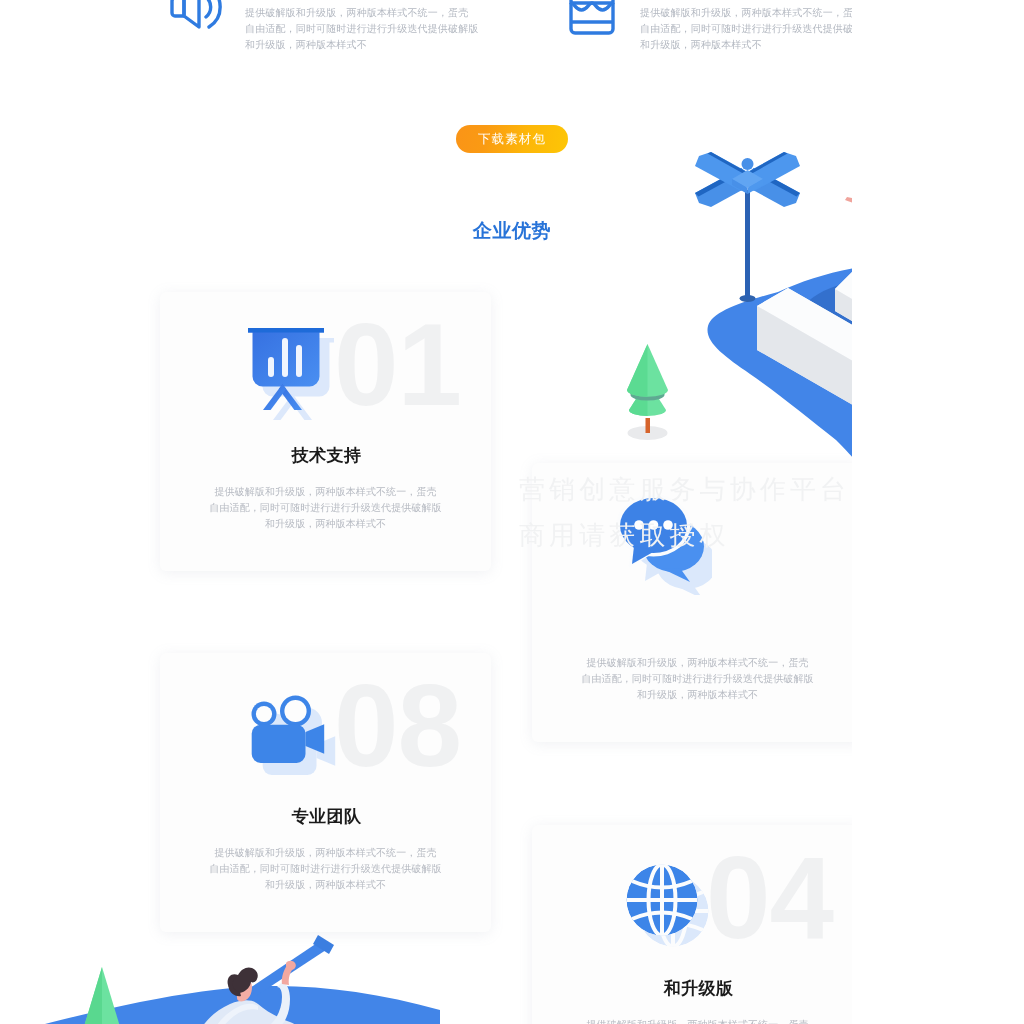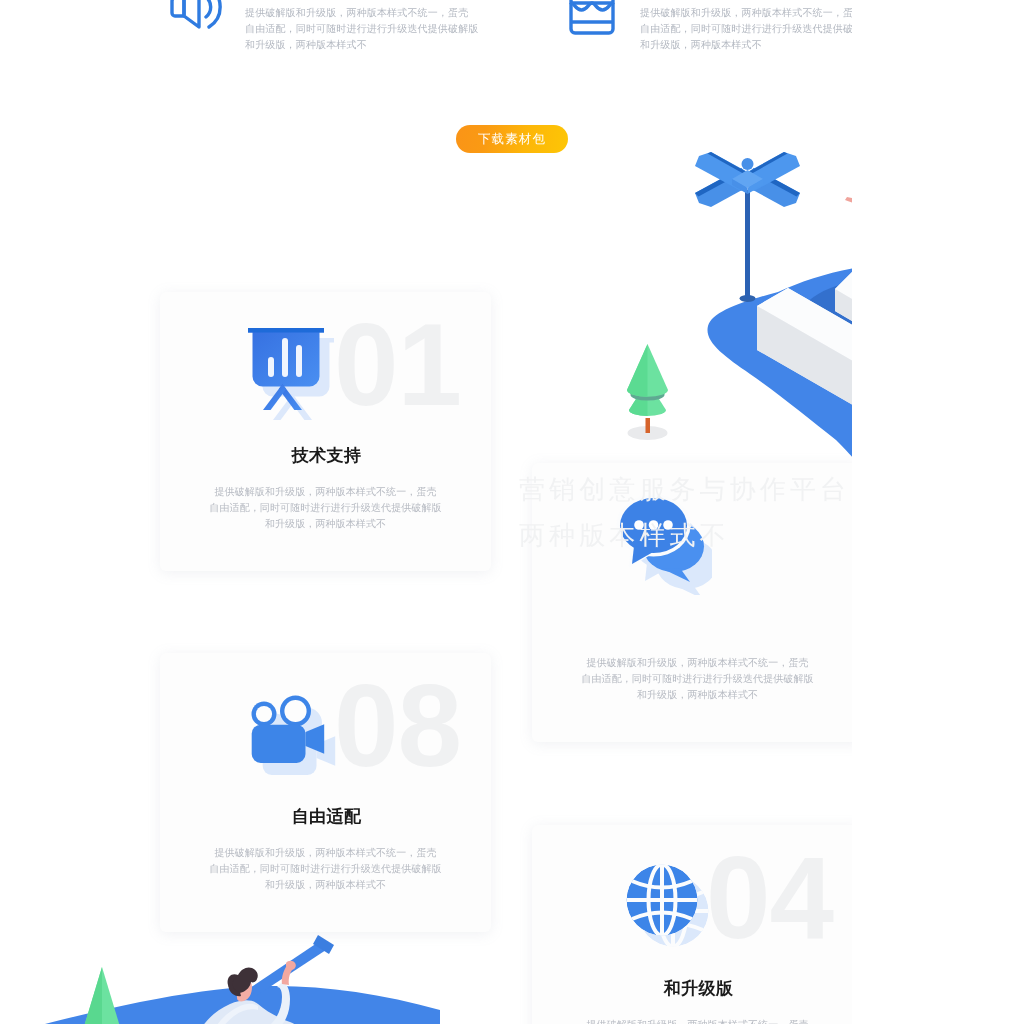--- a/index.html
+++ b/index.html
@@ -184,20 +184,21 @@
         <path d="M7 37 h40" stroke="#2f7be0" stroke-width="3.4" stroke-linecap="butt"></path>
       </svg>
     </span>
     <span class="txt">提供破解版和升级版，两种版本样式不统一，蛋壳
 自由适配，同时可随时进行进行升级迭代提供破解版
 和升级版，两种版本样式不</span>
   </div>
 
   <button class="dlbtn">下载素材包</button>
 
+  <div class="sec-title">企业优势</div>
 
   <div class="card c1">
     <div class="num">01</div>
     <div class="cico">
       <svg width="110" height="110" viewBox="0 0 110 110">
         <defs>
           <linearGradient id="g01" x1="0" y1="0" x2="1" y2="1">
             <stop offset="0" stop-color="#356fe0"></stop>
               <stop offset="1" stop-color="#4a90f2"></stop>
           </linearGradient>
@@ -282,21 +283,21 @@
             <circle cx="65.5" cy="36" r="15.5"></circle>
           <rect x="21.7" y="49.7" width="53.8" height="38.3" rx="9"></rect>
           <path d="M75.5 56.9 L94.2 49.3 V78.7 L75.5 71.1 Z"></path>
         </g>
         <g fill="#fdfdfd">
           <circle cx="34" cy="39" r="8.1"></circle>
             <circle cx="65.5" cy="36" r="11.1"></circle>
         </g>
       </svg>
     </div>
-    <div class="ctitle">自由适配</div>
+    <div class="ctitle">专业团队</div>
     <div class="cdesc">提供破解版和升级版，两种版本样式不统一，蛋壳
 自由适配，同时可随时进行进行升级迭代提供破解版
 和升级版，两种版本样式不</div>
   </div>
 
   <div class="card c4">
     <div class="num">04</div>
     <div class="cico">
       <svg width="110" height="110" viewBox="0 0 110 110">
         <defs>
@@ -369,15 +370,15 @@
 
       <path d="M242 48 c6 -1 10 3 10 9 0 7 -3 12 -8 14 -4 1 -7 0 -7 -3 l-1 -12 z" fill="#f3ada5"></path>
 
       <path d="M238 45 c3 -6 9 -9 14 -7 5 2 7 7 5 11 -1 3 -4 4 -6 3 -1 5 -4 8 -8 10
                -7 3 -14 -1 -15 -7 -2 -7 3 -13 10 -10 z" fill="#3e3138"></path>
       <path d="M235 45 c-5 2 -7 8 -6 14 2 5 7 8 12 7 l-1 -4 c-3 0 -6 -2 -7 -6 -1 -4 1 -8 4 -9 z" fill="#3e3138"></path>
     </g>
   </svg>
 
   <div class="wm wm-text" style="left:519px;top:466px;">营销创意服务与协作平台
-两种版本样式不</div>
+商用请获取授权</div>
 
 </div>
 
 </body></html>

